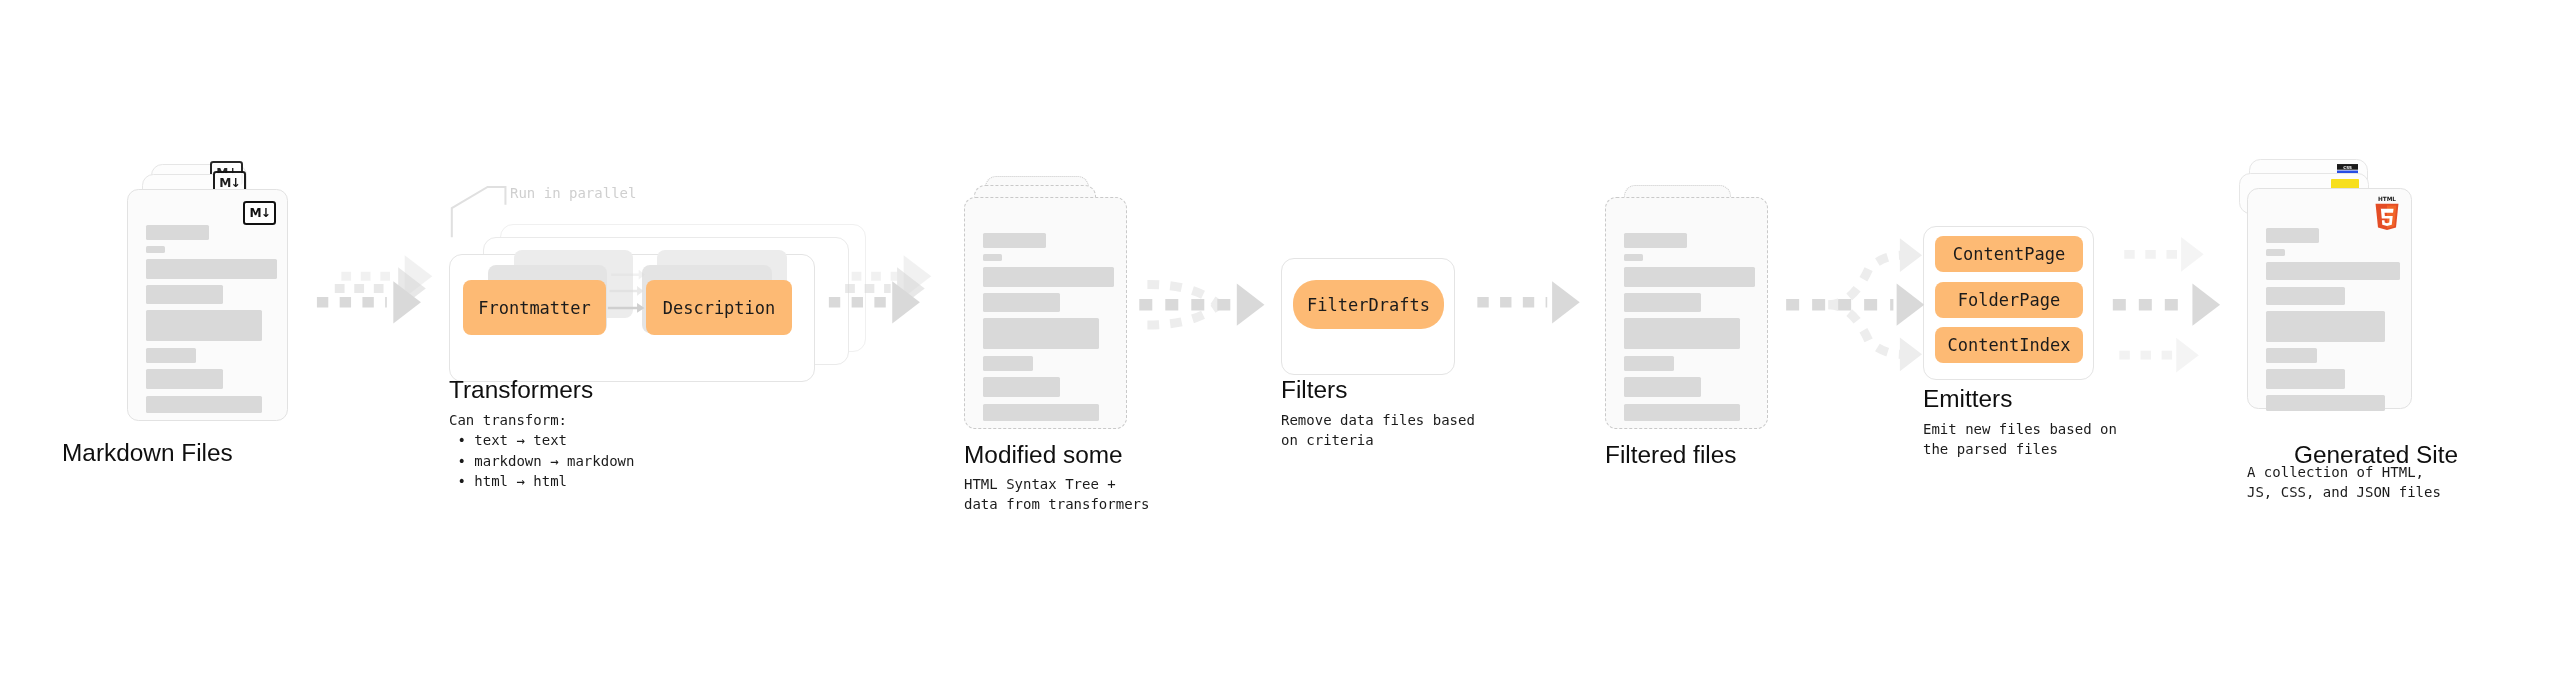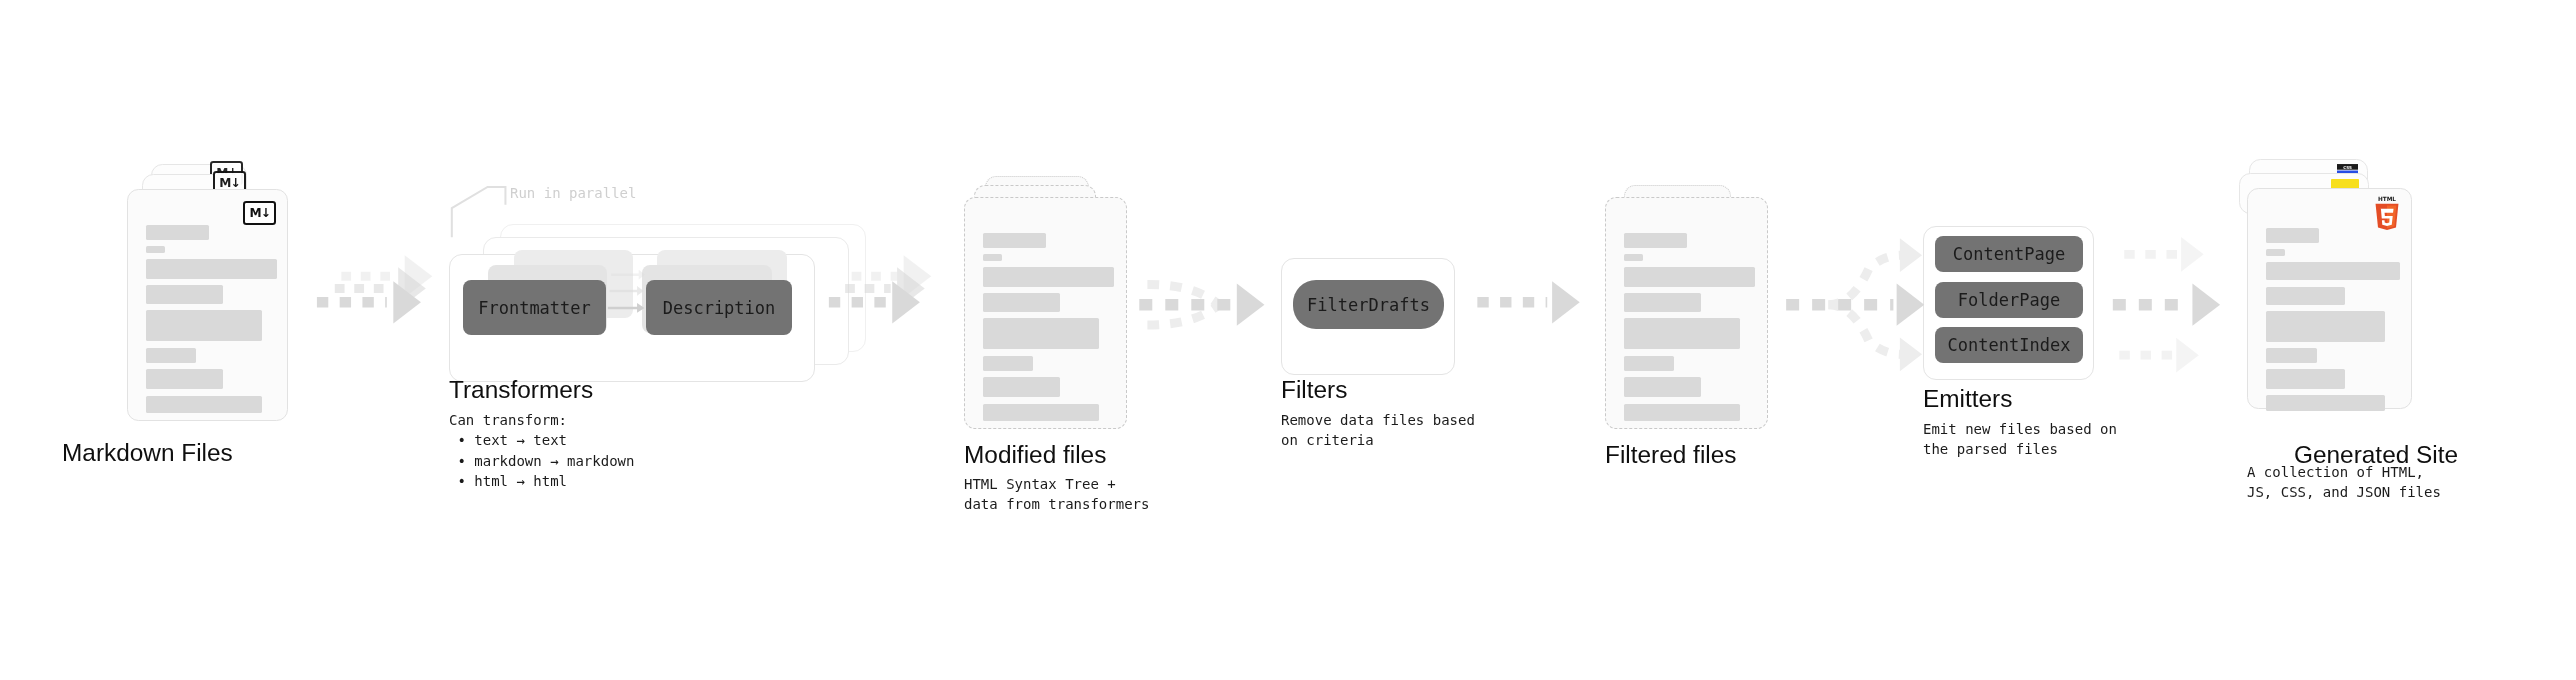--- a/index.html
+++ b/index.html
@@ -46,21 +46,21 @@
   
   .groupbox{
     position:absolute;
     border:1.6px solid #e4e4e4;
     border-radius:13px;
     background:#ffffff;
     box-sizing:border-box;
   }
   .chip{
     position:absolute;
-    background:#737373;
+    background:#fdba74;
     border-radius:8.1px;
     display:flex;align-items:center;justify-content:center;
     font-family:"DejaVu Sans Mono","Liberation Mono",monospace;
     font-size:17px;color:#1b1b1b;white-space:nowrap;
     box-sizing:border-box;
   }
 
   
   .title{
     position:absolute;
@@ -136,21 +136,21 @@
     <div class="doccard dashed" style="left:964px;top:197px;width:163px;height:232px;">
       <div class="bar" style="left:18px;top:35px;width:63px;height:15.4px;"></div>
       <div class="bar" style="left:18px;top:56px;width:18.7px;height:6.5px;"></div>
       <div class="bar" style="left:18px;top:69px;width:131px;height:19.5px;"></div>
       <div class="bar" style="left:18px;top:95px;width:77px;height:18.7px;"></div>
       <div class="bar" style="left:18px;top:120px;width:116px;height:31px;"></div>
       <div class="bar" style="left:18px;top:158px;width:50px;height:15.4px;"></div>
       <div class="bar" style="left:18px;top:179px;width:77px;height:20.3px;"></div>
       <div class="bar" style="left:18px;top:206px;width:116px;height:17px;"></div>
     </div>
-    <div class="title" style="left:964px;top:441px;">Modified files</div>
+    <div class="title" style="left:964px;top:441px;">Modified some</div>
     <div class="sub" style="left:964px;top:474px;">HTML Syntax Tree +
 data from transformers</div>
   </div>
 
   <div>
     <div class="groupbox" style="left:1281px;top:258px;width:174px;height:117px;"></div>
     <div class="chip" style="left:1293px;top:280px;width:151px;height:49px;border-radius:23px;">FilterDrafts</div>
     <div class="title" style="left:1281px;top:376px;">Filters</div>
     <div class="sub" style="left:1281px;top:410px;">Remove data files based
 on criteria</div>

